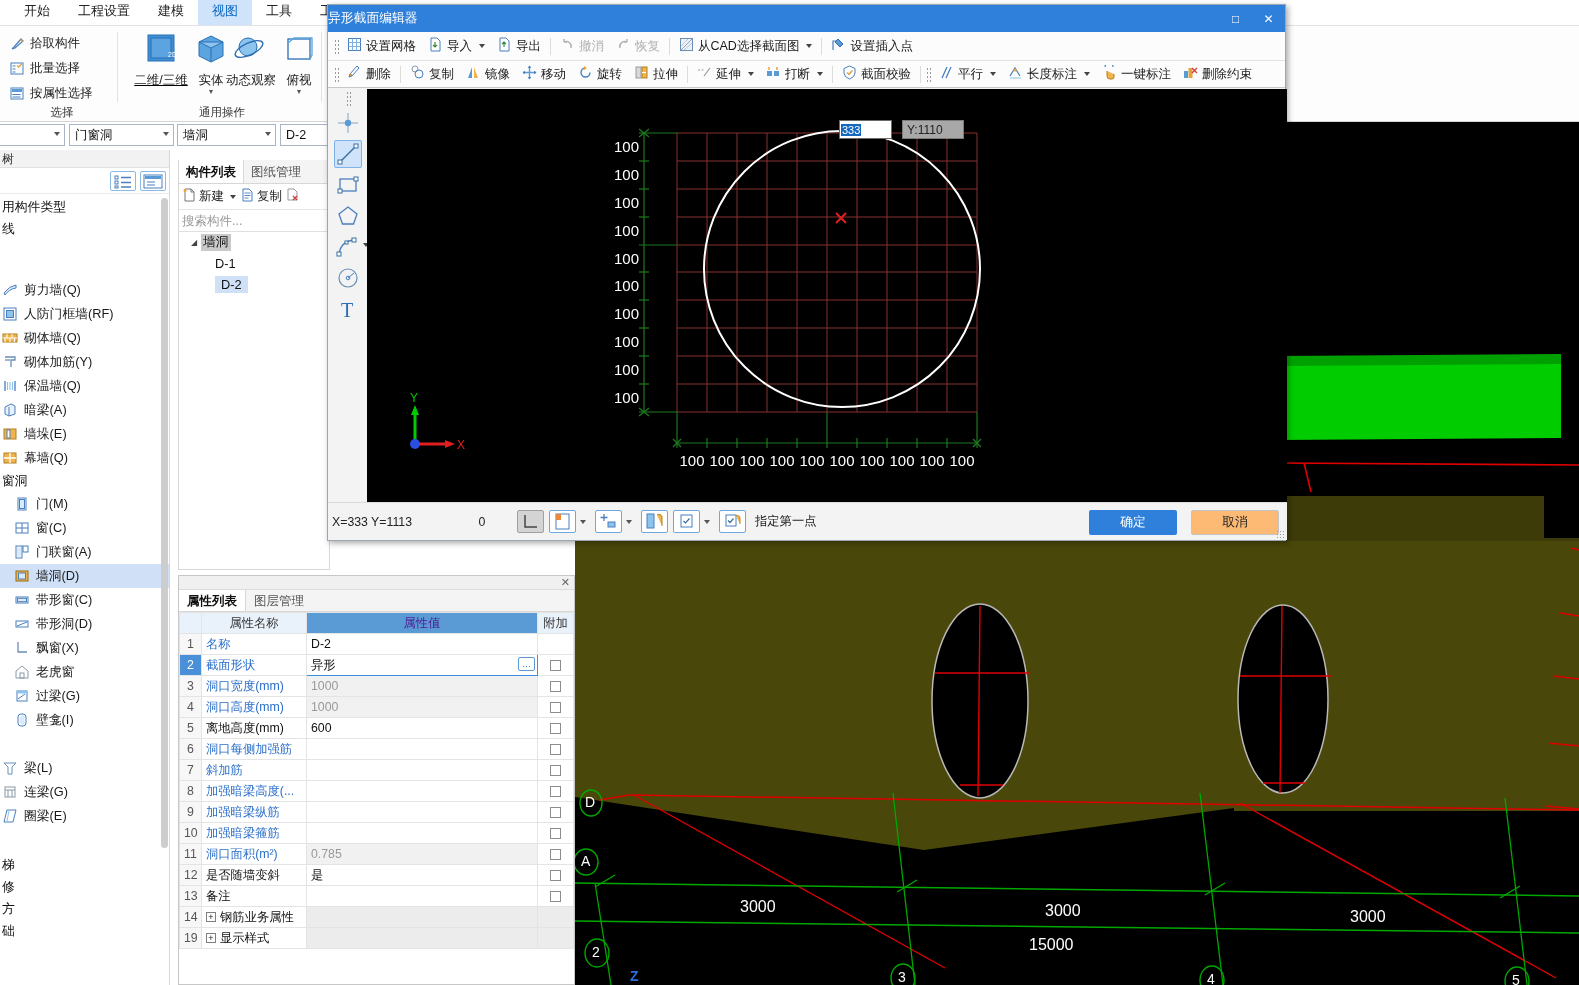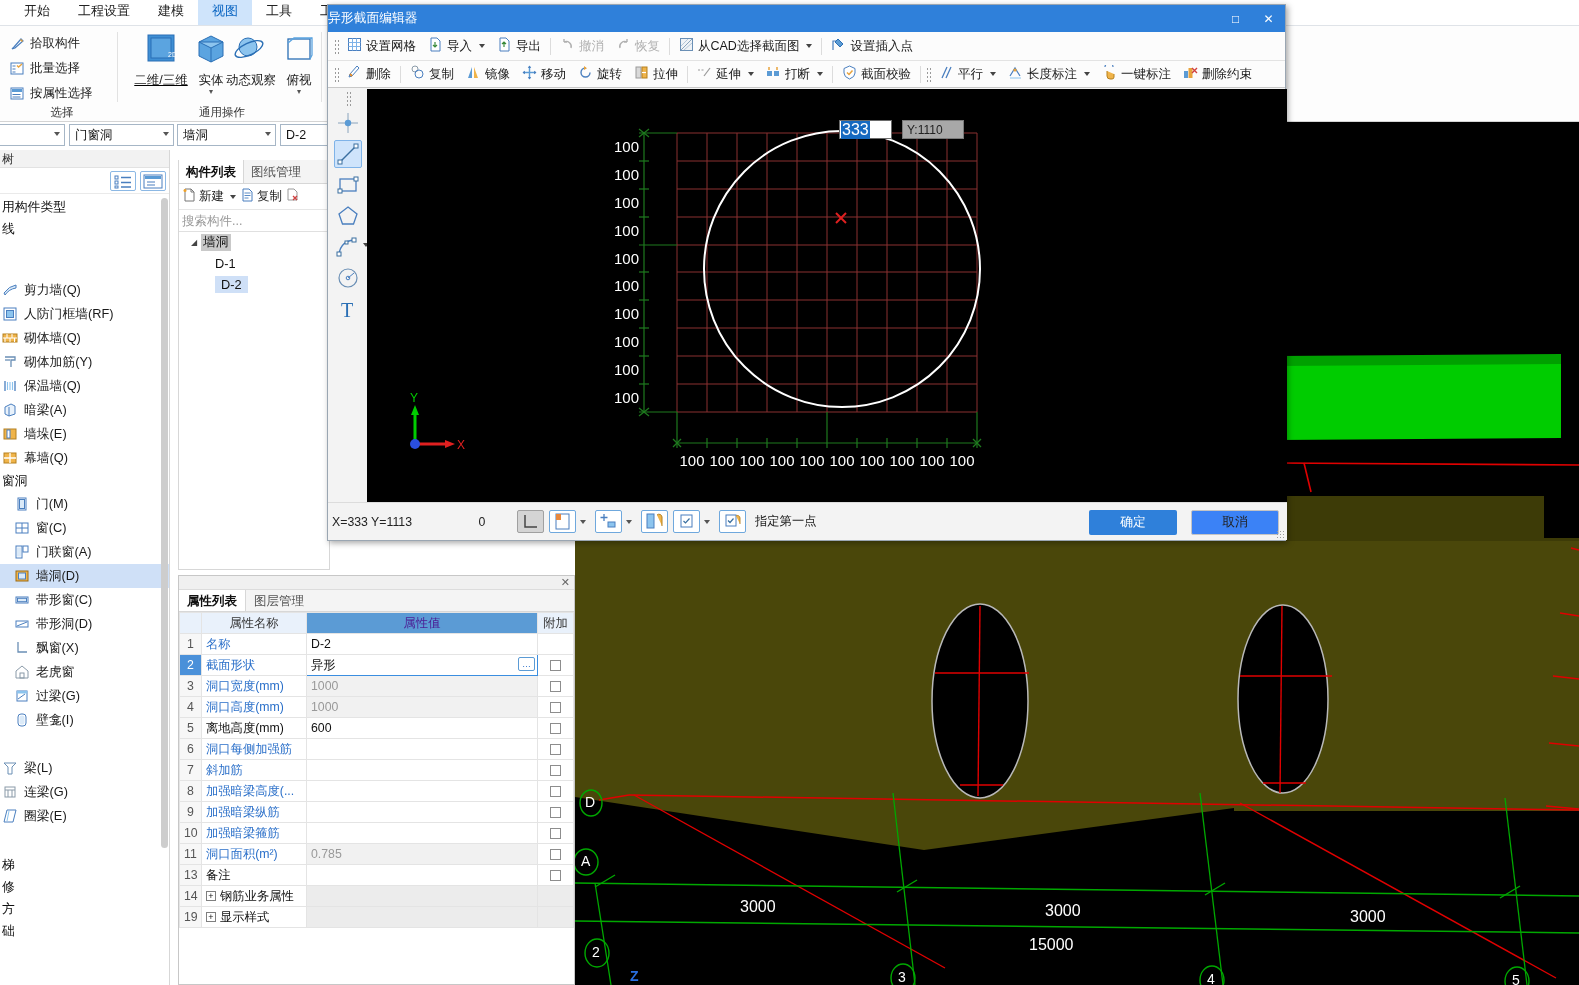--- a/index.html
+++ b/index.html
@@ -123,29 +123,29 @@
   .canvas { position:absolute; left:39px; top:0; right:0; bottom:0; background:#000; overflow:hidden;}
   .dlg-status { position:absolute; left:0; bottom:0; width:959px; height:38px; background:#f3f3f3; border-top:1px solid #dcdcdc;
                 display:flex; align-items:center; padding-left:4px; }
   .st-txt { font-size:12.3px; color:#222; }
   .sbtn { width:27px; height:23px; border:1px solid #6fa8dd; border-radius:2px; background:#fff; position:relative; margin-left:5px;}
   .sbtn.flat { border-color:#a0a0a0; background:#d4d4d4; }
   .sbtn-c { display:flex; align-items:center; margin-left:5px; }
   .sbtn-c .car2 { width:0;height:0;border-left:3.5px solid transparent;border-right:3.5px solid transparent;border-top:4px solid #555; margin:0 4px;}
   .okbtn { position:absolute; right:110px; top:7px; width:88px; height:25px; background:#2f80da; color:#fff; font-size:12.8px;
            display:flex; align-items:center; justify-content:center; border-radius:2px;}
-  .cancelbtn { position:absolute; right:8px; top:7px; width:88px; height:25px; background:#3b82f6; color:#222; font-size:12.8px;
+  .cancelbtn { position:absolute; right:8px; top:7px; width:88px; height:25px; background:#fdba74; color:#222; font-size:12.8px;
            display:flex; align-items:center; justify-content:center; border:1px solid #c4c4c4; border-radius:2px;}
   .resz { position:absolute; right:3px; bottom:2px; width:8px; height:8px;
           background-image: radial-gradient(#9a9a9a 40%, transparent 41%); background-size:3px 3px; }
 
   
   .coordbox { position:absolute; display:flex; align-items:center; z-index:5;}
   .cb-x { width:53px; height:19px; background:#fff; border:1px solid #6a6a6a; display:flex; align-items:center; padding-left:1px;}
-  .cb-x span { background:#1669c0; color:#fff; font-size:16px; padding:0 1px; }
+  .cb-x span { background:#1669c0; color:#fff; font-size:11px; padding:0 1px; }
   .cb-y { width:62px; height:19px; background:#a8a8a8; border:1px solid #7a7a7a; color:#222; font-size:12px;
           display:flex; align-items:center; padding-left:4px; margin-left:10px;}
   .vp-txt { position:absolute; color:#fff; font-size:16px; white-space:nowrap; }
   .vp-tag { position:absolute; color:#fff; font-size:14px; }
 </style>
 </head>
 <body>
 
 <div id="root">
 
@@ -633,20 +633,26 @@
           <tr>
               <td class="num">10</td>
               <td class="nm">加强暗梁箍筋</td>
               <td class="vl"></td>
               <td class="att"><span class="cb"></span></td>
             </tr>
           <tr>
               <td class="num">11</td>
               <td class="nm">洞口面积(m²)</td>
               <td class="vl gray">0.785</td>
+              <td class="att"><span class="cb"></span></td>
+            </tr>
+          <tr>
+              <td class="num">12</td>
+              <td class="nm black">是否随墙变斜</td>
+              <td class="vl">是</td>
               <td class="att"><span class="cb"></span></td>
             </tr>
           <tr>
               <td class="num">13</td>
               <td class="nm black">备注</td>
               <td class="vl"></td>
               <td class="att"><span class="cb"></span></td>
             </tr>
           <tr>
               <td class="num">14</td>

